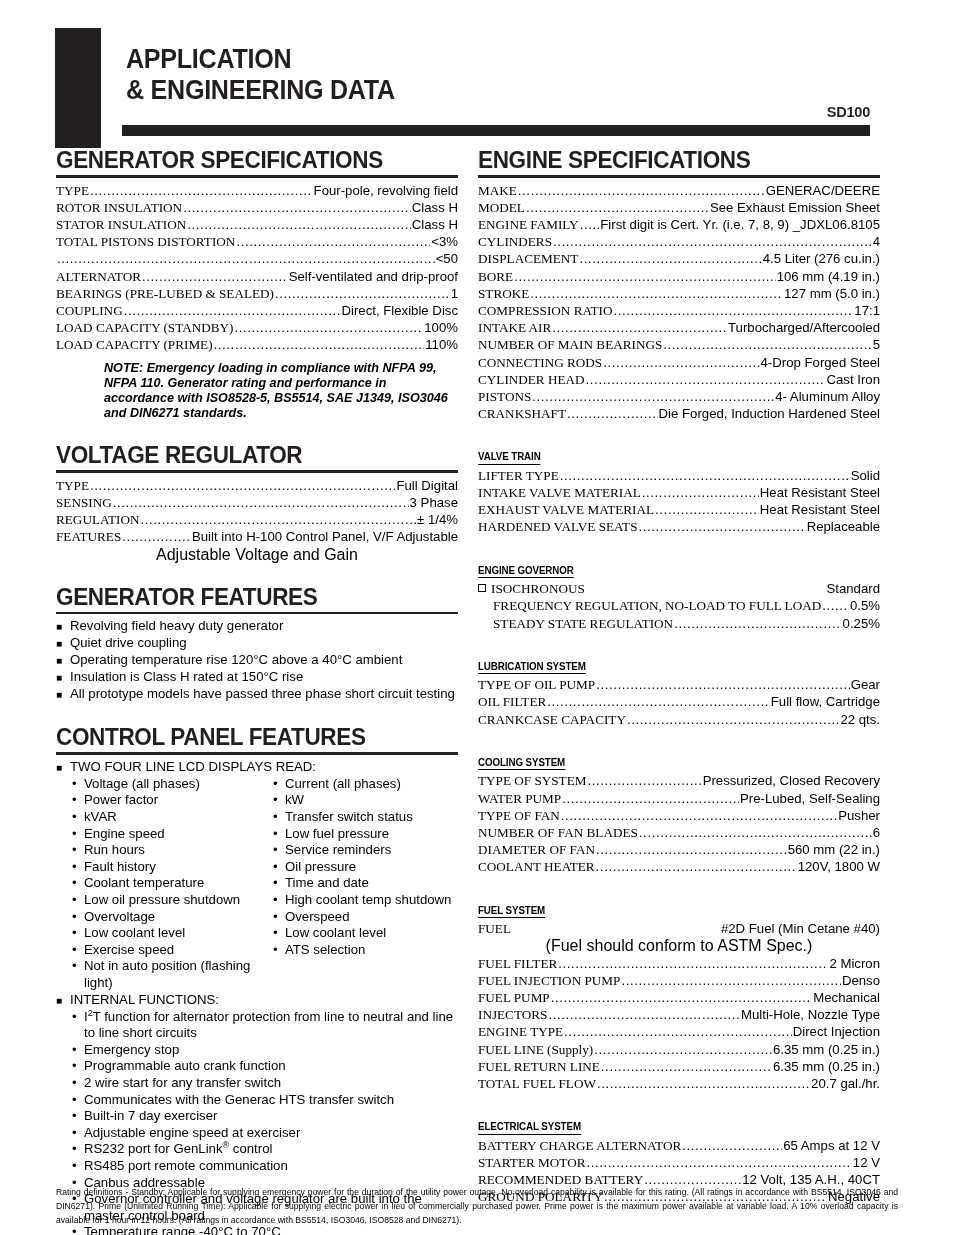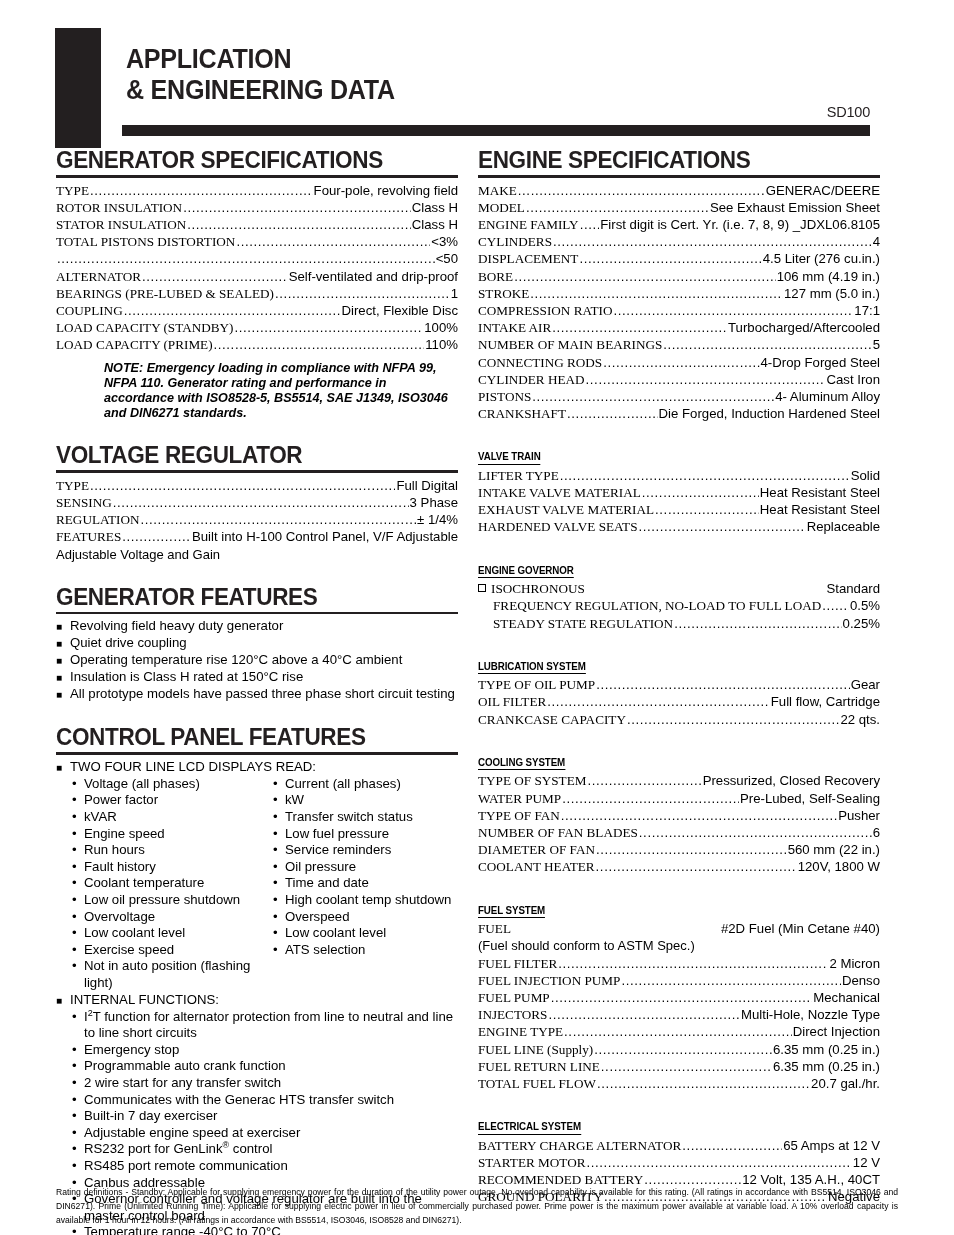--- a/index.html
+++ b/index.html
@@ -19,21 +19,21 @@
   }
   .header-titles { position: absolute; left: 126px; top: 44px; }
   .header-titles .line {
     font-family: "Liberation Sans", sans-serif;
     font-weight: bold; font-size: 27px; letter-spacing: -0.3px;
     line-height: 31px; color: #231f20;
     transform: scaleX(0.93); transform-origin: left center;
   }
   .model-tag {
     position: absolute; right: 84px; top: 104px;
-    font-size: 14.5px; font-weight: normal; color: #231f20;
+    font-size: 14.5px; font-weight: bold; color: #231f20;
     letter-spacing: -0.2px;
   }
   .header-rule {
     position: absolute; left: 122px; top: 125px;
     width: 748px; height: 11px; background: #231f20;
   }
 
   
   .columns {
     position: absolute; left: 0; top: 146px;
@@ -75,22 +75,22 @@
   .spec .lbl { flex: 0 0 auto; font-family: Liberation Serif, serif; }
   .spec .dots {
     flex: 1 1 auto; min-width: 6px;
     overflow: hidden; white-space: nowrap;
     margin: 0 1px;
     font-size: 13.2px; letter-spacing: 0.6px;
   }
   .spec .val { flex: 0 0 auto; }
   .spec.indent { padding-left: 15px; }
   .spec-cont {
-    font-size: 13px; line-height: 17.2px;
-    text-align: left; white-space: nowrap;
+    font-size: 16px; line-height: 17.2px;
+    text-align: center; white-space: nowrap;
   }
 
   
   .note {
     font-size: 12.6px; line-height: 15.2px;
     font-weight: bold; font-style: italic;
     margin-top: 7px;
     margin-left: 48px;
   }
 

